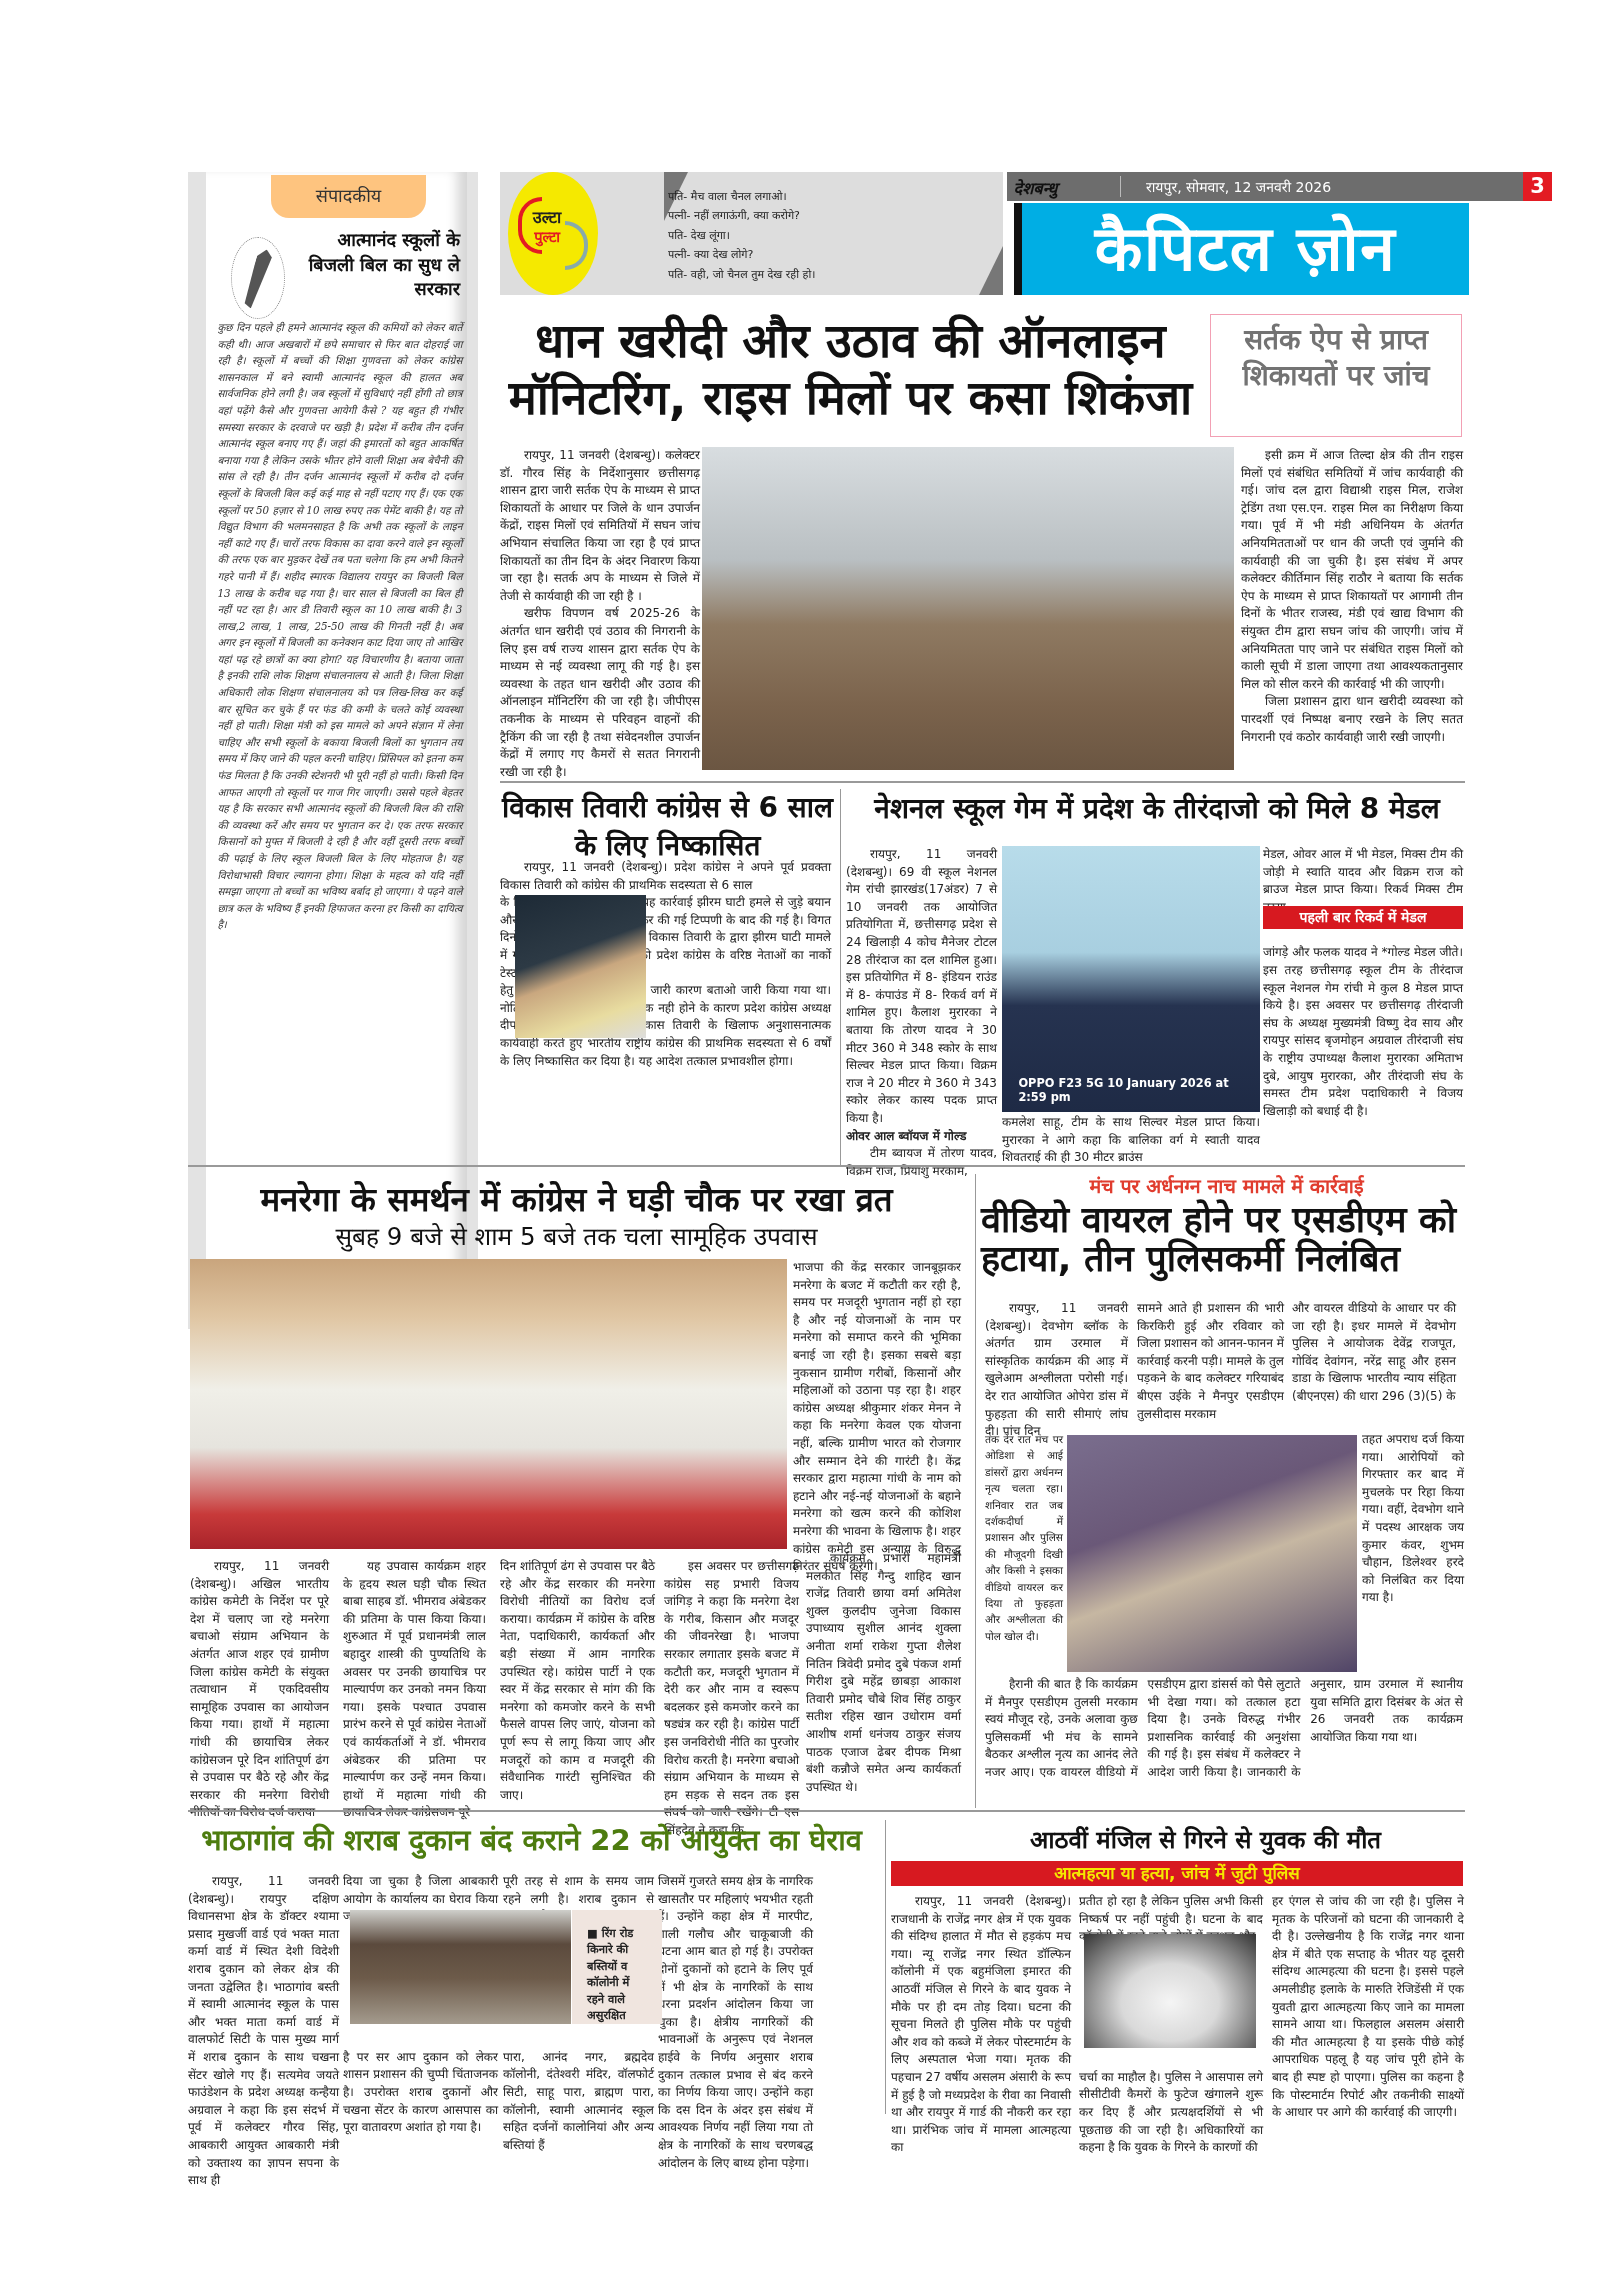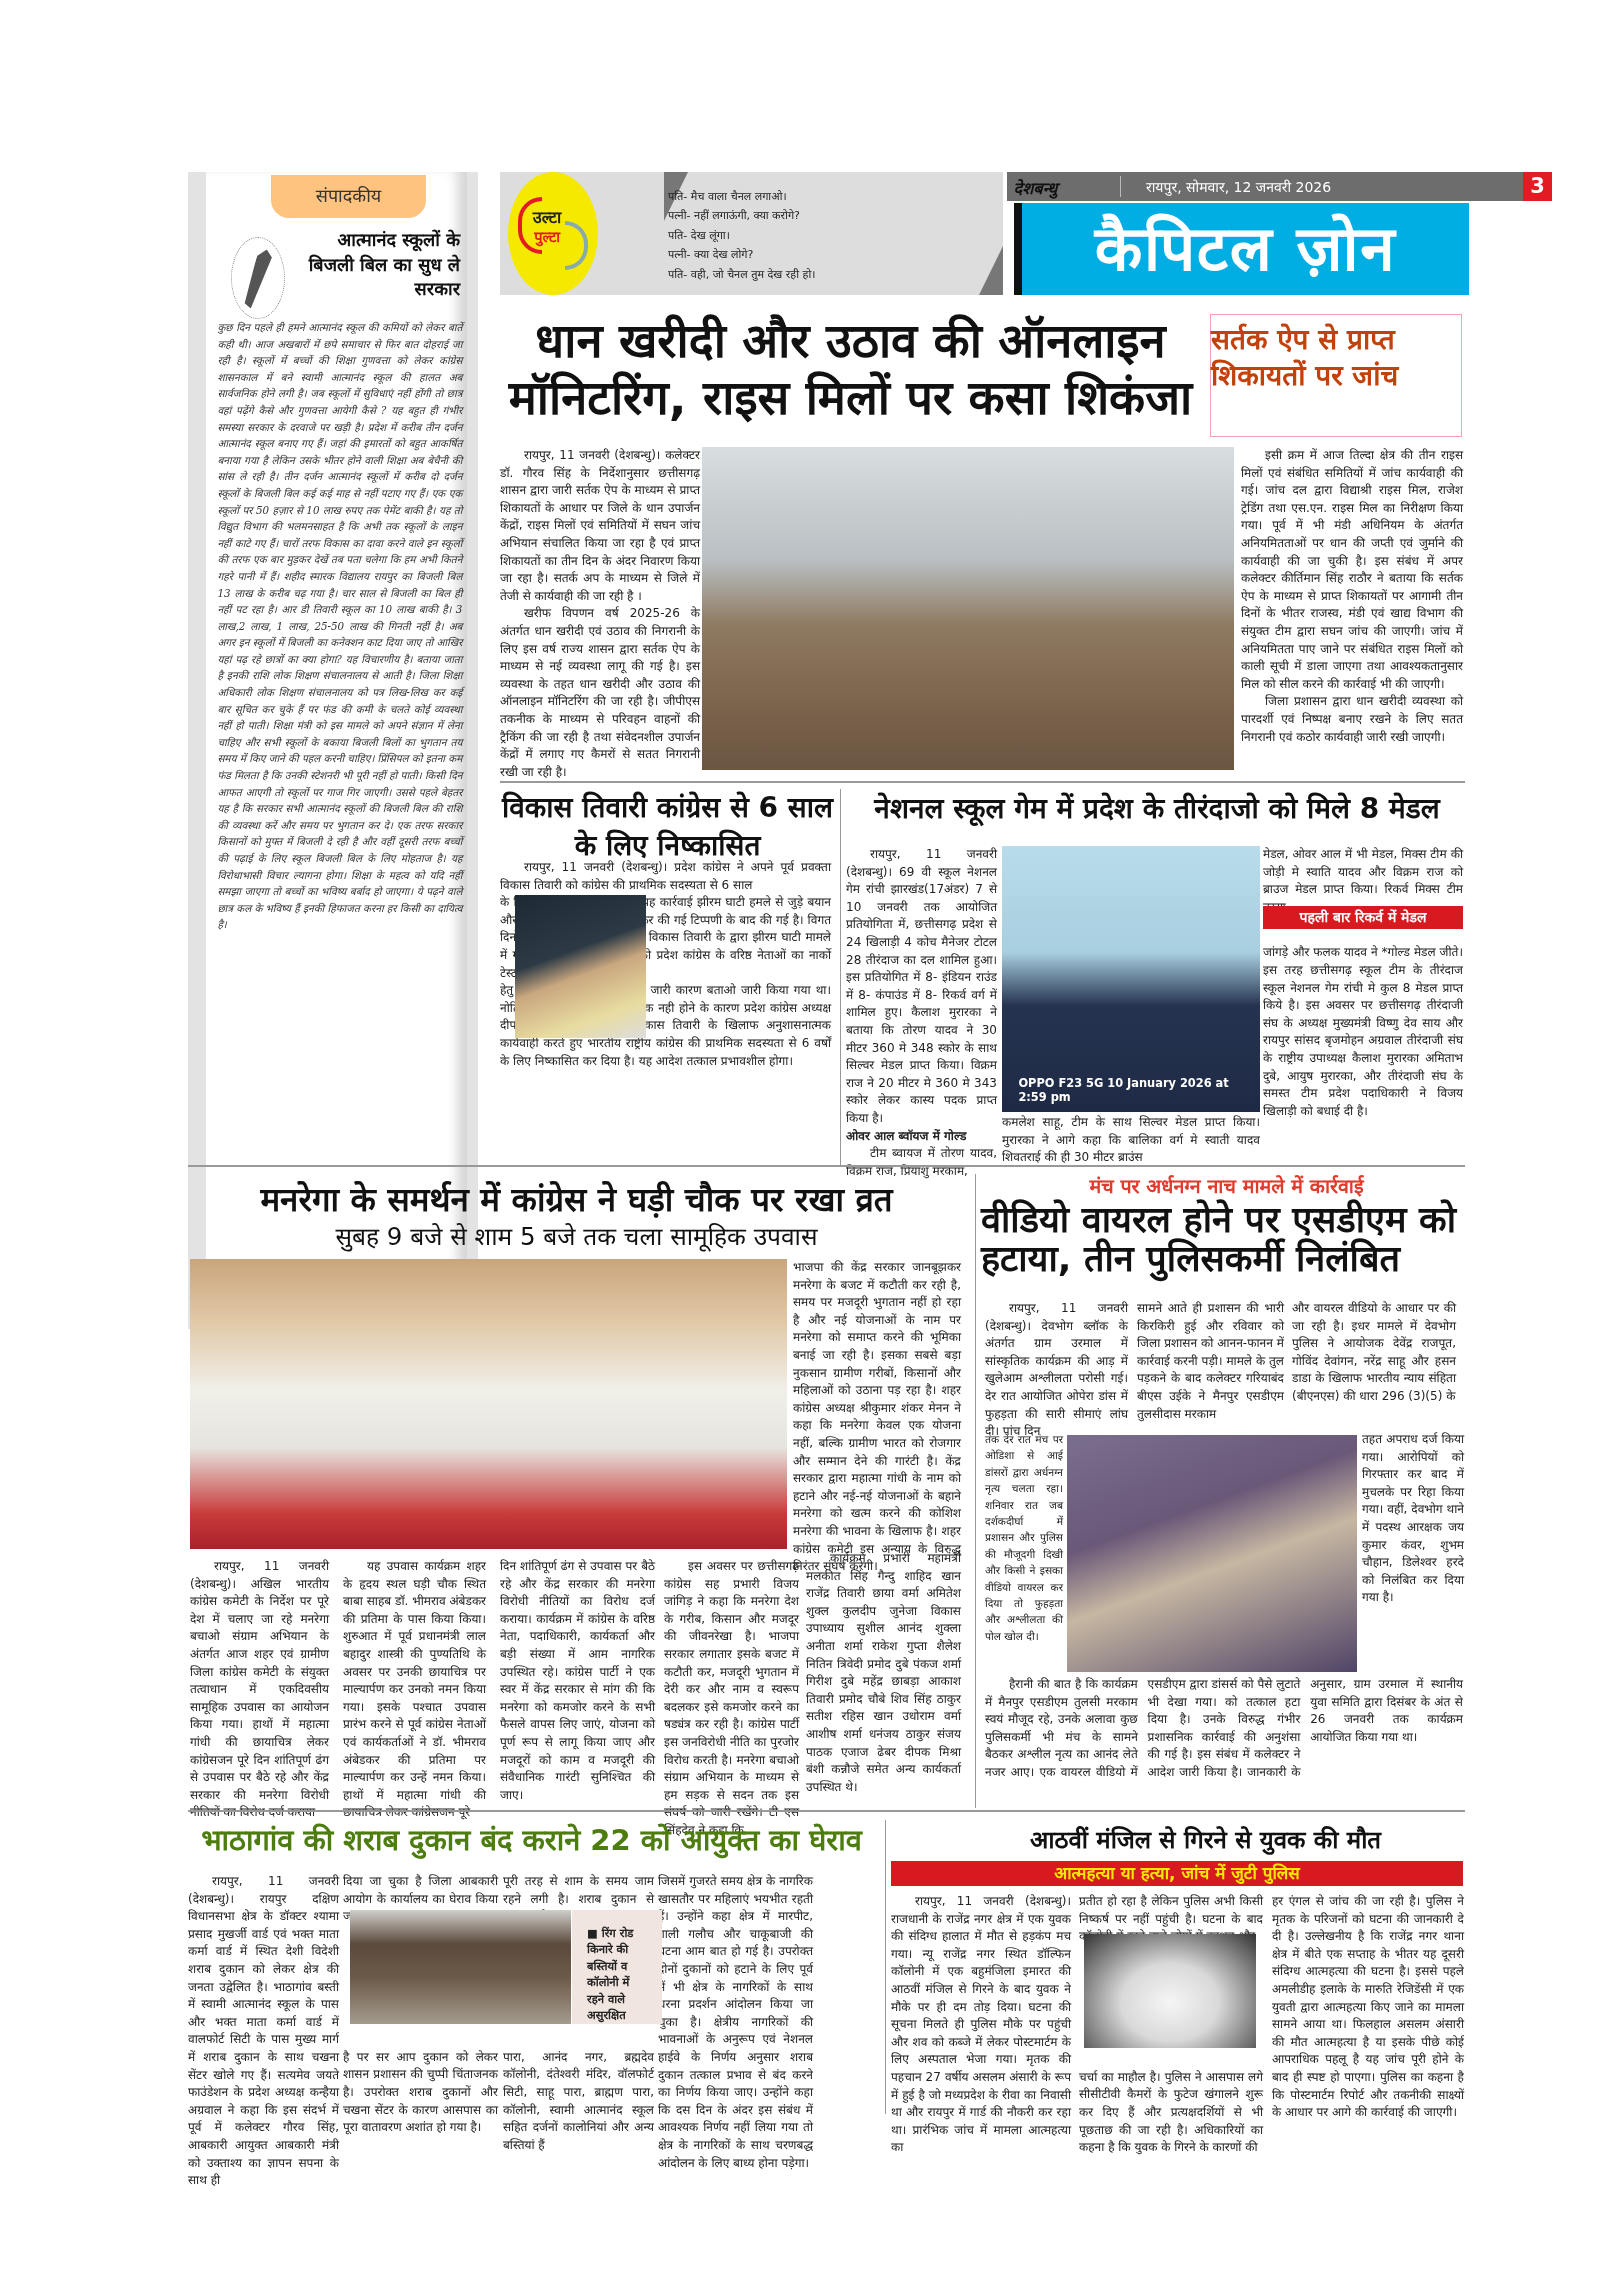--- a/index.html
+++ b/index.html
@@ -28,21 +28,21 @@
 #hdrbar{left:1007px;top:172px;width:545px;height:29px;background:#6d6d6d}
 #hdrbar .brand{position:absolute;left:6.5px;top:4.1px;font-size:16.4px;font-weight:bold;color:#111;font-style:italic}
 #hdrbar .sep{position:absolute;left:113px;top:4.1px;height:21px;border-left:1.6px solid #bbb}
 #hdrbar .date{position:absolute;left:139px;top:4.9px;font-size:14px;color:#fff}
 #hdrbar .pg{position:absolute;right:0;top:0;width:29px;height:29px;background:#e31b23;color:#fff;font-size:21px;font-weight:bold;text-align:center;line-height:29px}
 #capzone{left:1014px;top:203px;width:455px;height:92px;background:#00aee4;border-left:8.2px solid #111}
 #capzone div{font-size:62px;font-weight:bold;color:#fff;line-height:92px;text-align:center;letter-spacing:1.6px}
 
 #h1{left:499px;top:312px;width:703px;text-align:center;font-size:47px;line-height:57px;font-weight:bold;color:#111}
 #sidebox{left:1210px;top:314px;width:252px;height:123px;border:1.6px solid #f2a0b4}
-#sidebox div{font-size:28px;line-height:36px;color:#c2410c;font-weight:bold;margin-top:6.5px}
+#sidebox div{font-size:28px;line-height:36px;color:#737373;font-weight:bold;text-align:center;margin-top:6.5px}
 #story1a{left:500px;top:447px;width:200px}
 #img1{left:702px;top:447px;width:532px;height:323px;background:linear-gradient(180deg,#d8dde0 0%,#b9bfc2 35%,#8f7a62 55%,#7b634c 80%,#6b5642 100%)}
 #story1b{left:1241px;top:447px;width:222px}
 
 #h2{left:500px;top:789px;width:335px;text-align:center;font-size:28px;line-height:38px;font-weight:bold;color:#111}
 #story2{left:500px;top:859px;width:331px}
 #vikasimg{left:515px;top:895px;width:131px;height:143px;background:linear-gradient(160deg,#1d2a36 0%,#2d3a45 40%,#c9a77f 55%,#e8dca0 80%,#ddd 100%)}
 #story2 .wrap{}
 
 #h3{left:846px;top:789px;width:622px;text-align:center;font-size:28px;line-height:39px;font-weight:bold;color:#111}

